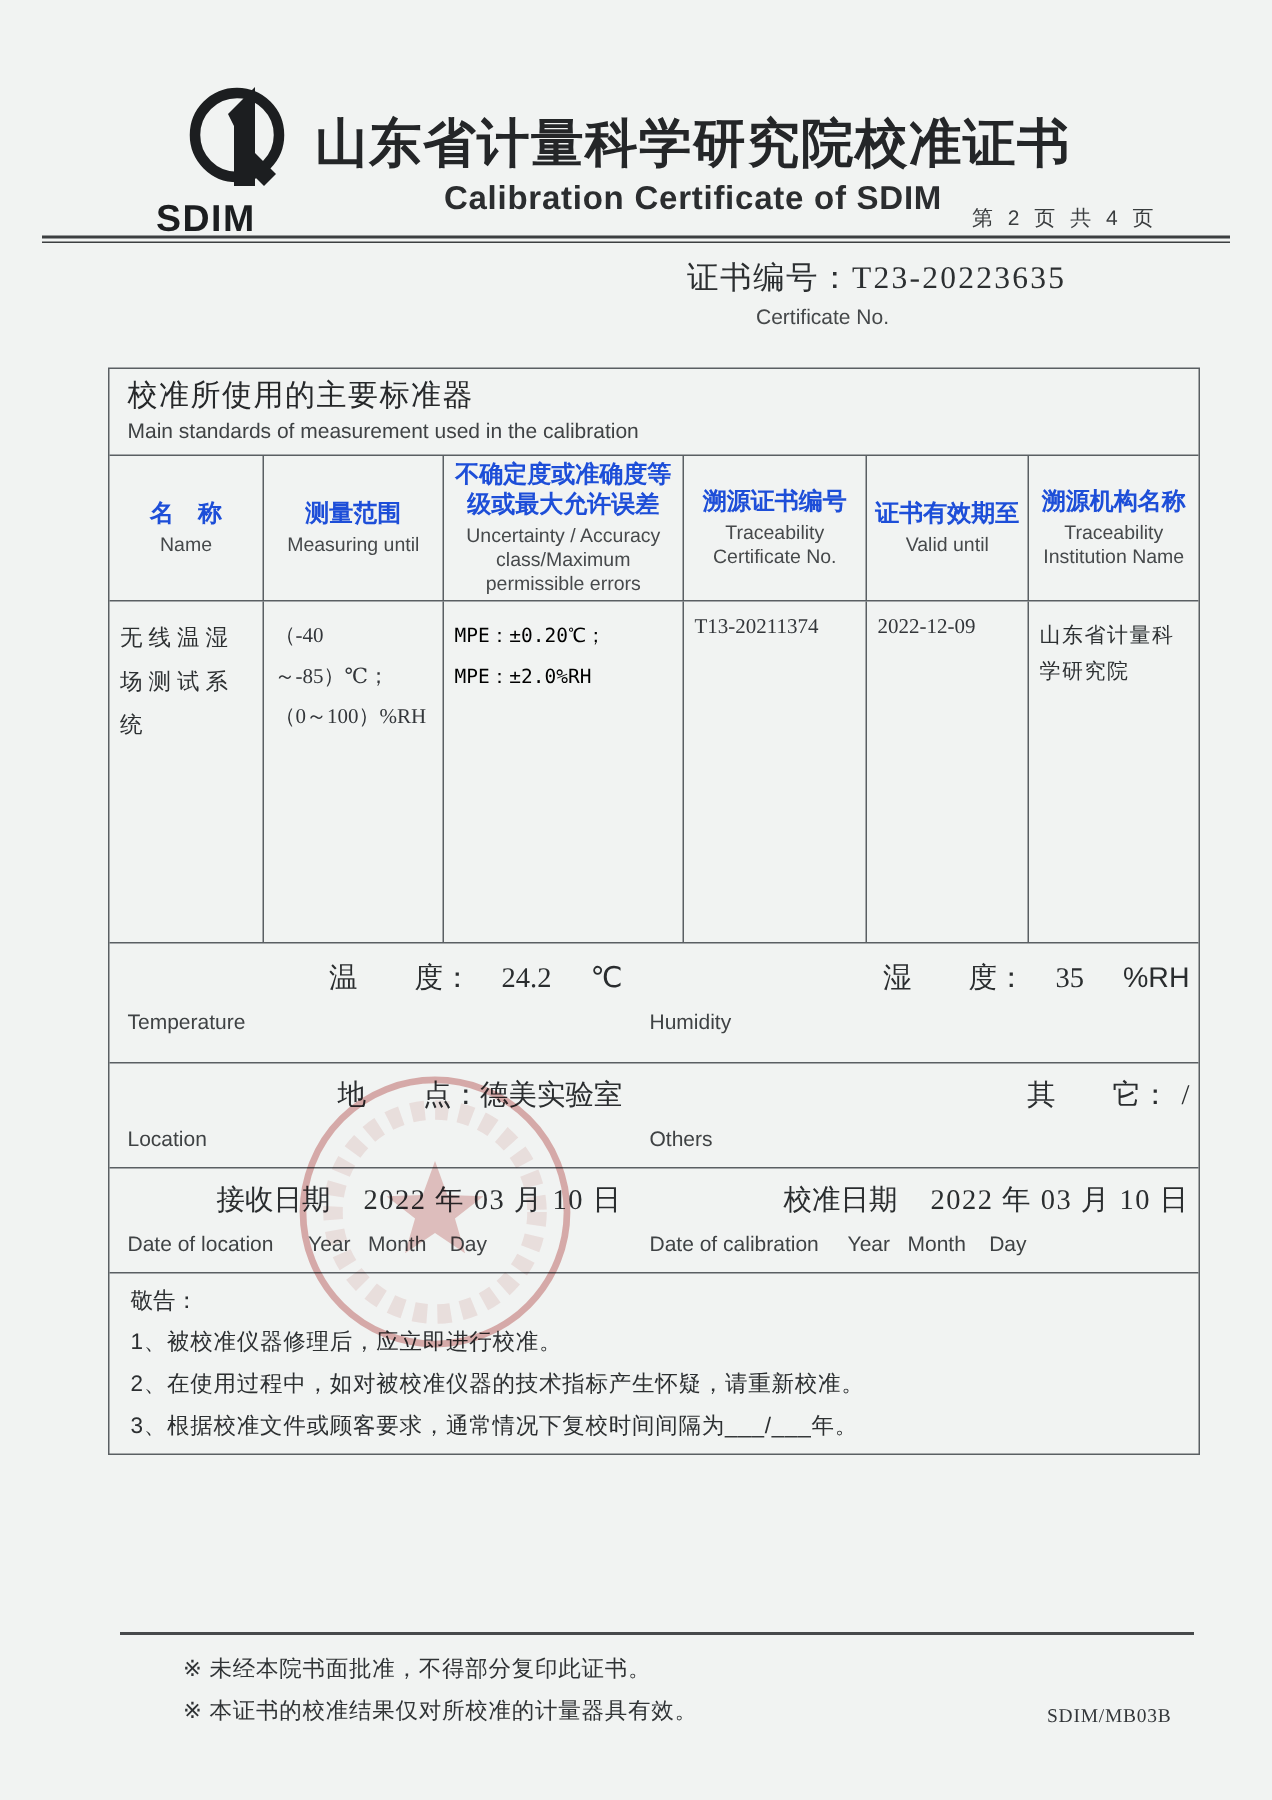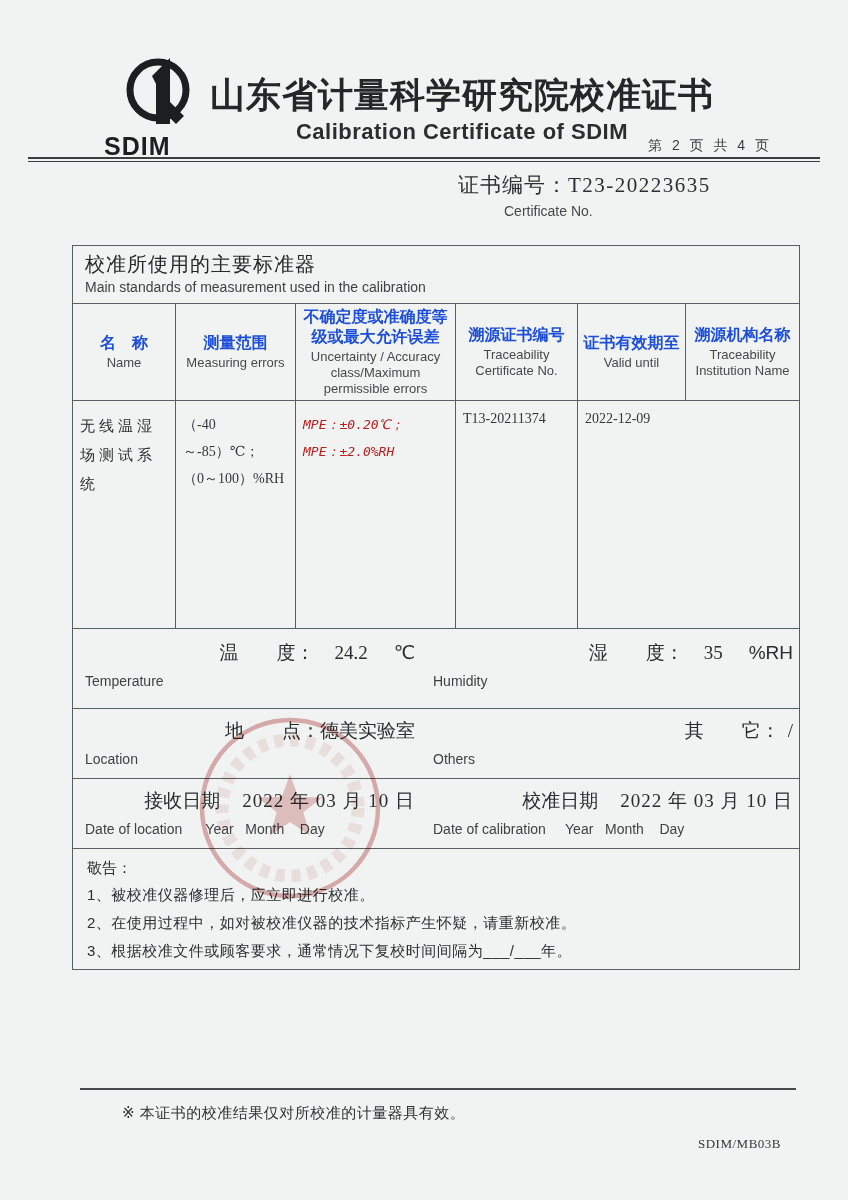--- a/index.html
+++ b/index.html
@@ -47,21 +47,21 @@
   .thead { height:97px; }
   .thead > div { display:flex; flex-direction:column; justify-content:center; align-items:center;
                  text-align:center; padding:3px 4px; }
   .th-zh { font-size:16px; color:#1d4ed8; line-height:20px;font-weight:bold; }
   .th-en { font-size:13px; color:#46494b; line-height:16px; margin-top:2px; }
 
   .tbody { height:228px; }
   .tbody > div { padding:10px 7px; }
   .td-name { font-size:15px; letter-spacing:4px; line-height:29px; color:#2d3032; }
   .td-range { font-family:"Liberation Serif","DejaVu Serif",serif; font-size:14px; line-height:27px; color:#33363a; }
-  .td-mpe { font-family:"DejaVu Sans Mono", monospace; font-size:13px; line-height:27px; color:#b91c1c;font-style:italic; }
+  .td-mpe { font-family:"DejaVu Sans Mono", monospace; font-size:13px; line-height:27px; color:#000000; }
   .td-plain { font-family:"Liberation Serif","DejaVu Serif",serif; font-size:14px; color:#33363a; }
   .td-inst { font-size:14px; letter-spacing:1px; line-height:24px; color:#2d3032; }
 
   .sect-c { height:87px; padding:8px 12px 0; }
   .sect-c .sect-title-en { margin-top:13px; }
 
   .cond-row { display:grid; grid-template-columns:348px 1fr; }
   .row-1 { height:80px; } .row-2 { height:70px; } .row-3 { height:70px; }
   .cond-cell { padding:12px 6px 0 12px; }
   .row-2 .cond-cell, .row-3 .cond-cell { padding-top:10px; }
@@ -117,21 +117,21 @@
       <div class="sect-title-en">Main standards of measurement used in the calibration</div>
     </div>
 
     <div class="sect grid6 thead">
       <div>
         <div class="th-zh pre">名　称</div>
         <div class="th-en">Name</div>
       </div>
       <div>
         <div class="th-zh">测量范围</div>
-        <div class="th-en">Measuring errors</div>
+        <div class="th-en">Measuring until</div>
       </div>
       <div>
         <div class="th-zh">不确定度或准确度等级或最大允许误差</div>
         <div class="th-en">Uncertainty / Accuracy class/Maximum permissible errors</div>
       </div>
       <div>
         <div class="th-zh">溯源证书编号</div>
         <div class="th-en">Traceability Certificate No.</div>
       </div>
       <div>
@@ -149,20 +149,21 @@
       <div>
         <div class="td-range">（-40～-85）℃；</div>
         <div class="td-range">（0～100）%RH</div>
       </div>
       <div>
         <div class="td-mpe">MPE：±0.20℃；</div>
         <div class="td-mpe">MPE：±2.0%RH</div>
       </div>
       <div class="td-plain">T13-20211374</div>
       <div class="td-plain">2022-12-09</div>
+      <div class="td-inst">山东省计量科学研究院</div>
     </div>
 
 
     <div class="sect cond-row row-1">
       <div class="cond-cell">
         <div class="cond-zh"><span class="pre">温　　度：</span><span class="val">24.2</span><span class="unit">℃</span></div>
         <div class="cond-en">Temperature</div>
       </div>
       <div class="cond-cell">
         <div class="cond-zh"><span class="pre">湿　　度：</span><span class="val">35</span><span class="unit">%RH</span></div>
@@ -203,17 +204,18 @@
   <div class="stamp">
     <svg width="188" height="188" viewBox="0 0 188 188">
       <circle cx="94" cy="94" r="88" fill="none" stroke="#cf7f7c" stroke-width="4.5" stroke-opacity="0.75"></circle>
       <circle cx="94" cy="94" r="68" fill="none" stroke="#cf7f7c" stroke-width="13" stroke-opacity="0.22" stroke-dasharray="9 7"></circle>
       <polygon points="94,60 102.2,82.7 126.3,83.5 107.3,98.3 114,121.5 94,108 74,121.5 80.7,98.3 61.7,83.5 85.8,82.7" fill="#cf7f7c" fill-opacity="0.55"></polygon>
     </svg>
   </div>
 
   <div class="footer-rule"></div>
   <div class="footnotes">
+    <div class="footnote">※ 未经本院书面批准，不得部分复印此证书。</div>
     <div class="footnote">※ 本证书的校准结果仅对所校准的计量器具有效。</div>
   </div>
   <div class="form-code">SDIM/MB03B</div>
 
 </div>
 
 </body></html>

